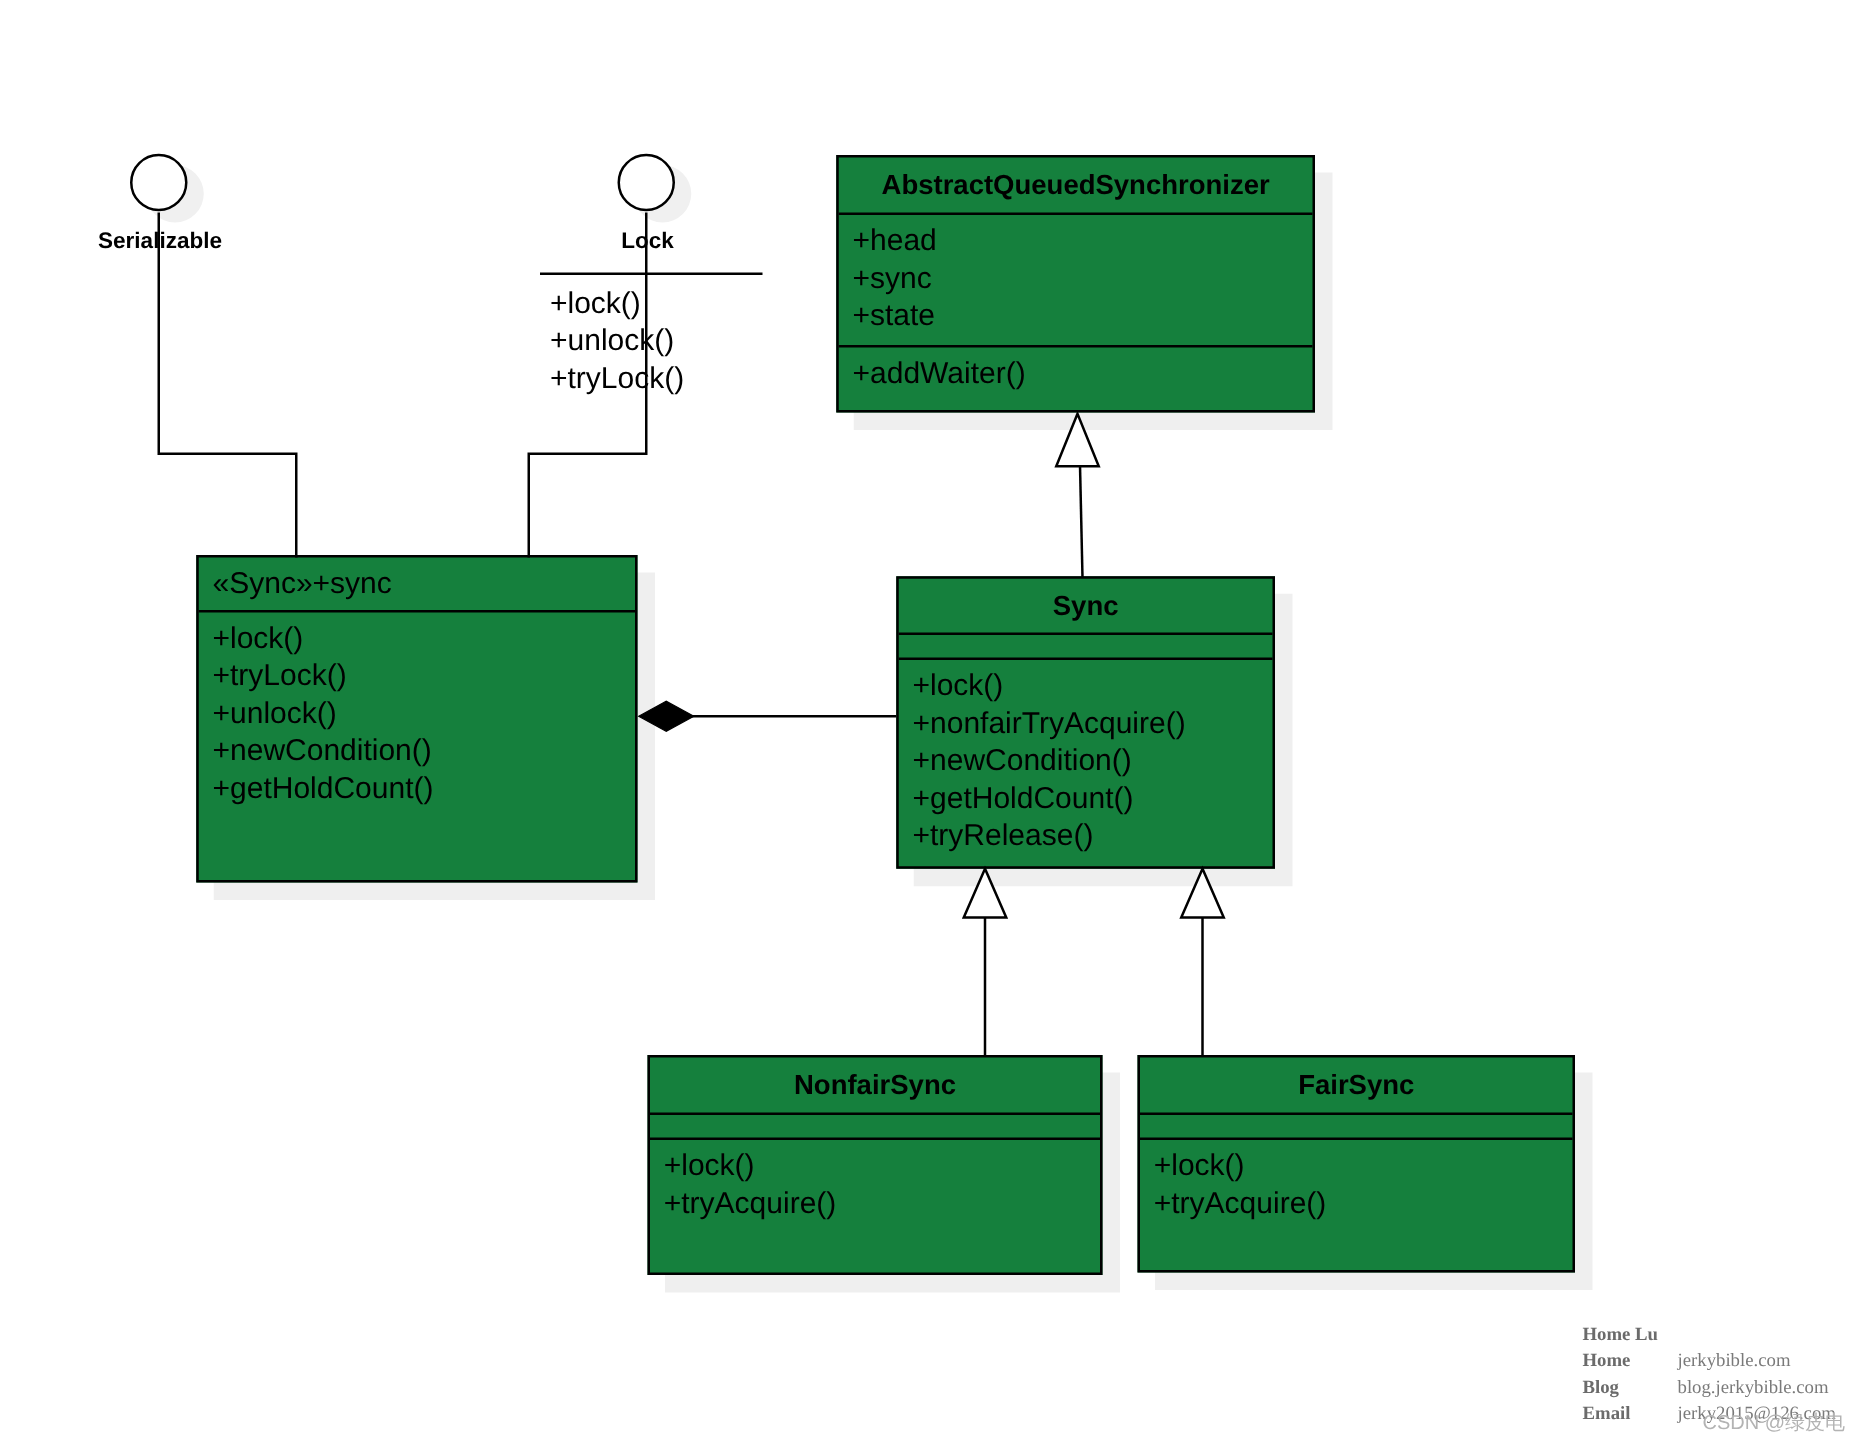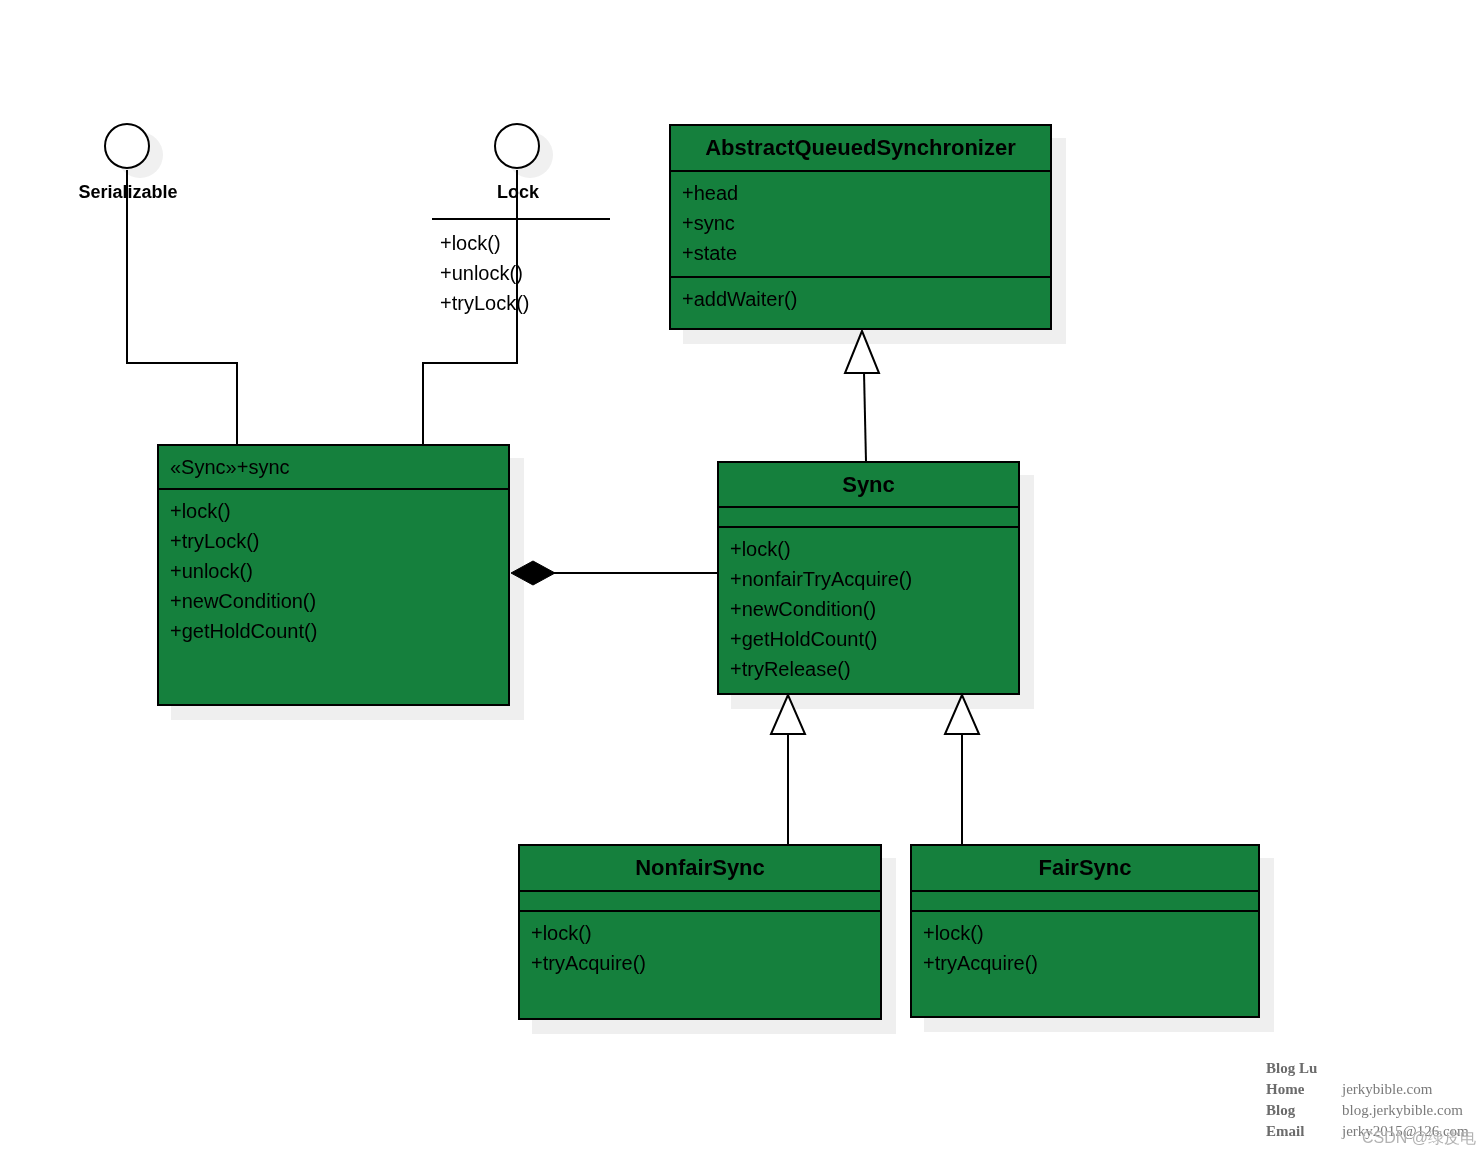--- a/index.html
+++ b/index.html
@@ -18,21 +18,21 @@
     position:absolute; background:#15803d; border:2px solid #000;
     box-shadow:14px 14px 0 #efefef; display:flex; flex-direction:column; z-index:2;
   }
   .class-title {
     font-weight:bold; font-size:22px; text-align:center;
     border-bottom:2px solid #000; flex:0 0 auto; display:flex;
     align-items:center; justify-content:center;
   }
   .compartment { border-bottom:2px solid #000; flex:0 0 auto; padding:6px 0 0 0; }
   .compartment.last { border-bottom:none; flex:1 1 auto; }
-  .member { font-size:20px; line-height:30px; padding-left:11px; white-space:nowrap; }
+  .member { font-size:24px; line-height:30px; padding-left:11px; white-space:nowrap; }
 
   
   .lollipop-circle {
     position:absolute; width:46px; height:46px; border:2px solid #000;
     border-radius:50%; background:#fff; box-shadow:13px 9px 0 #f0f0f0; z-index:2;
   }
   .iface-label {
     position:absolute; font-weight:bold; font-size:18px; text-align:center; z-index:3;
   }
   .iface-methods { position:absolute; z-index:3; }
@@ -138,21 +138,21 @@
   <div class="class-box" style="left:910px; top:844px; width:350px; height:174px;">
     <div class="class-title" style="height:46px;">FairSync</div>
     <div class="compartment" style="height:20px; padding:0;"></div>
     <div class="compartment last">
       <div class="member">+lock()</div>
       <div class="member">+tryAcquire()</div>
     </div>
   </div>
 
   <div class="footer">
-    <div class="f-name">Blog Lu</div>
+    <div class="f-name">Home Lu</div>
     <div class="f-row">
       <span class="f-label">Home</span>
       <span class="f-value">jerkybible.com</span>
     </div>
     <div class="f-row">
       <span class="f-label">Blog</span>
       <span class="f-value">blog.jerkybible.com</span>
     </div>
     <div class="f-row">
       <span class="f-label">Email</span>

